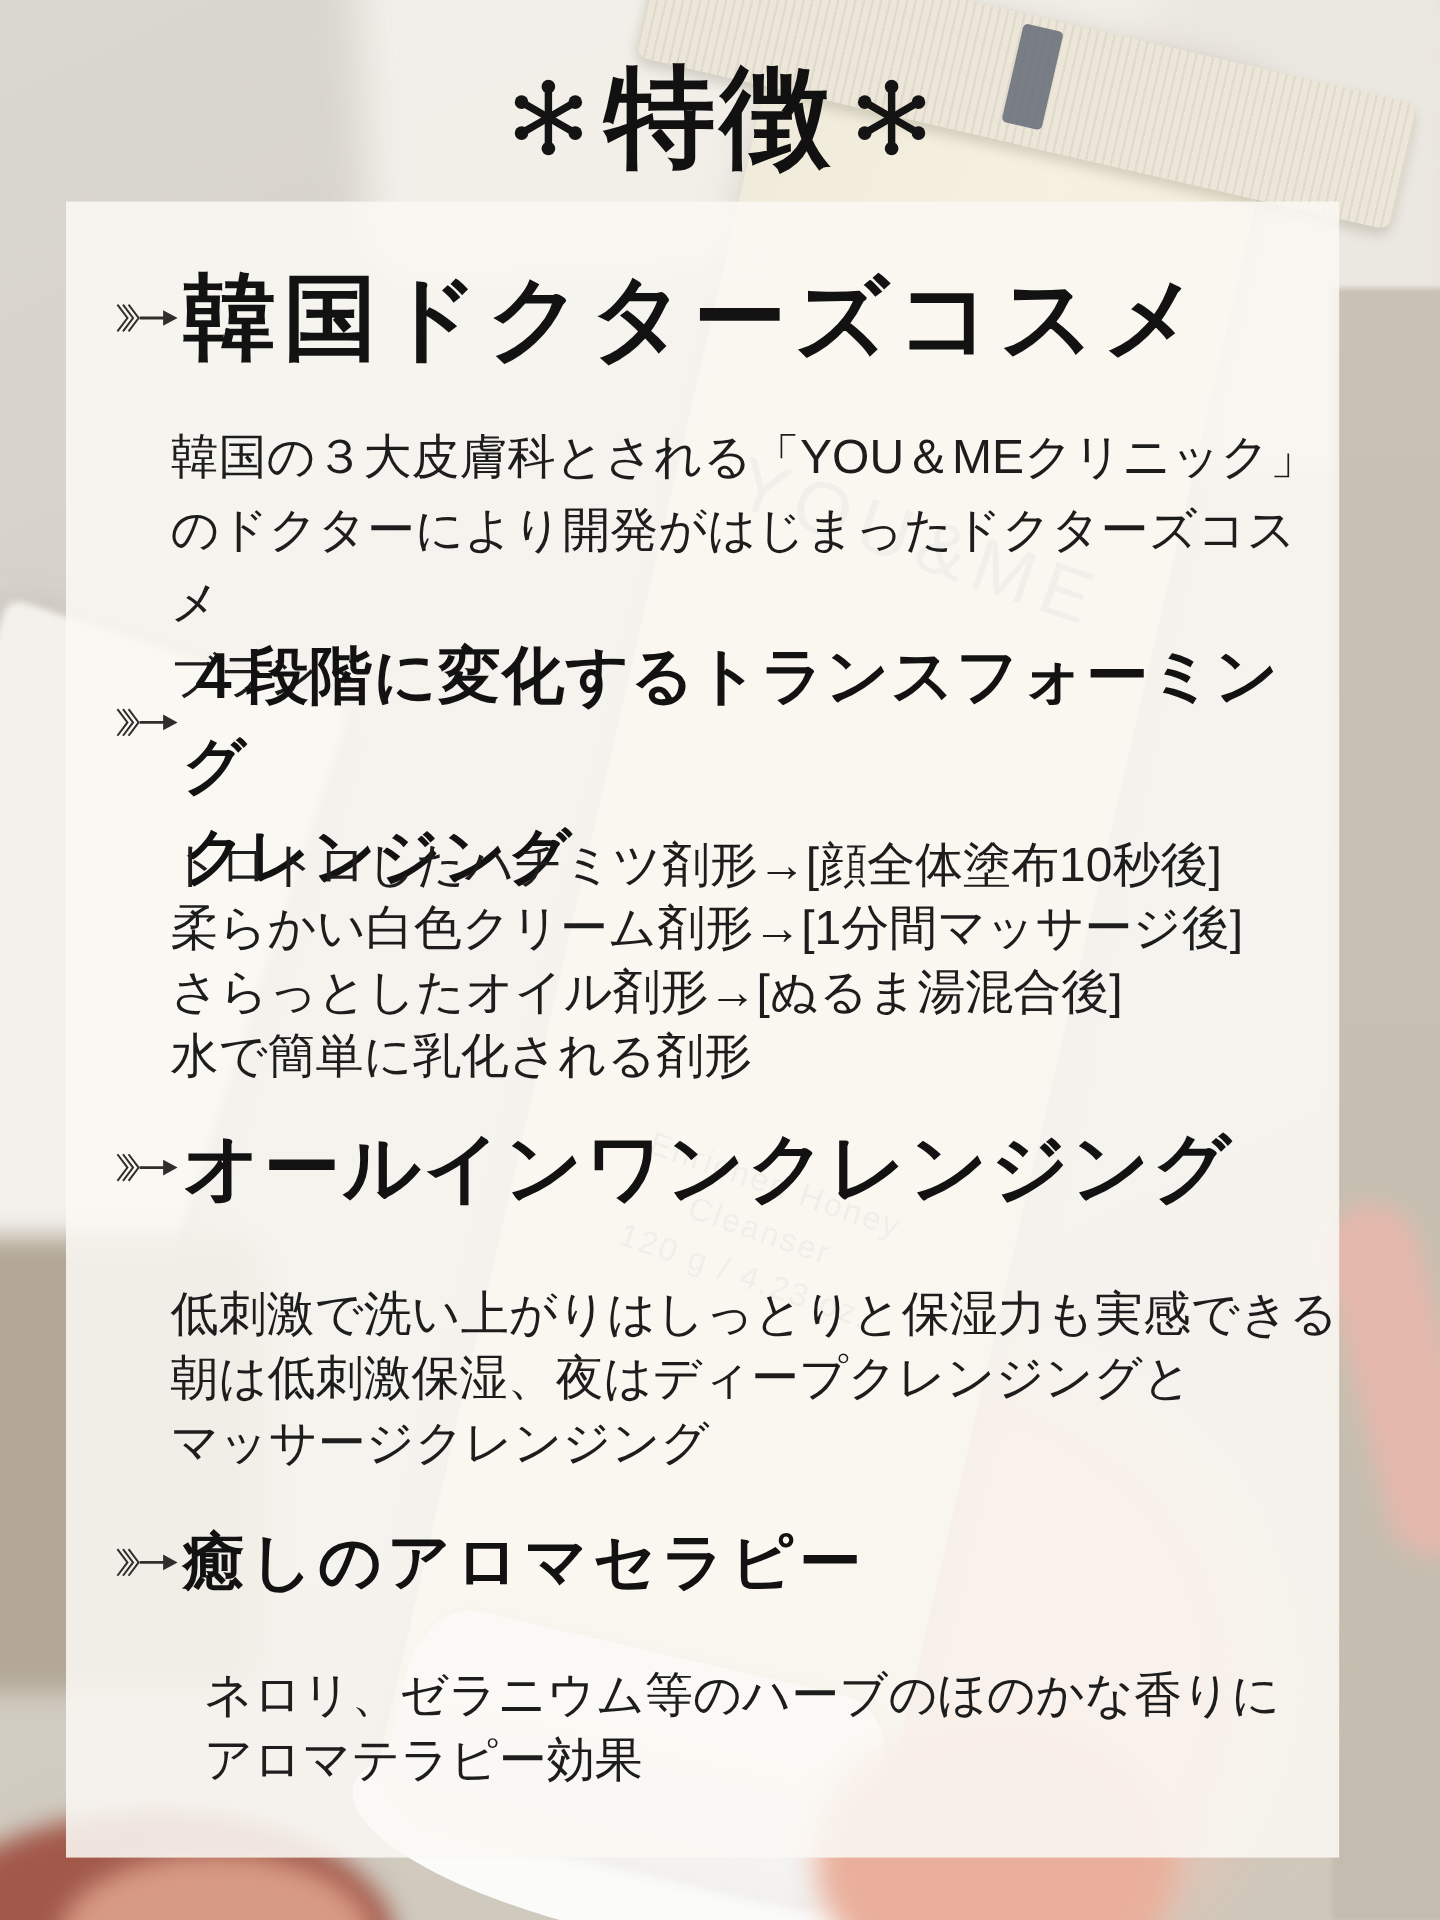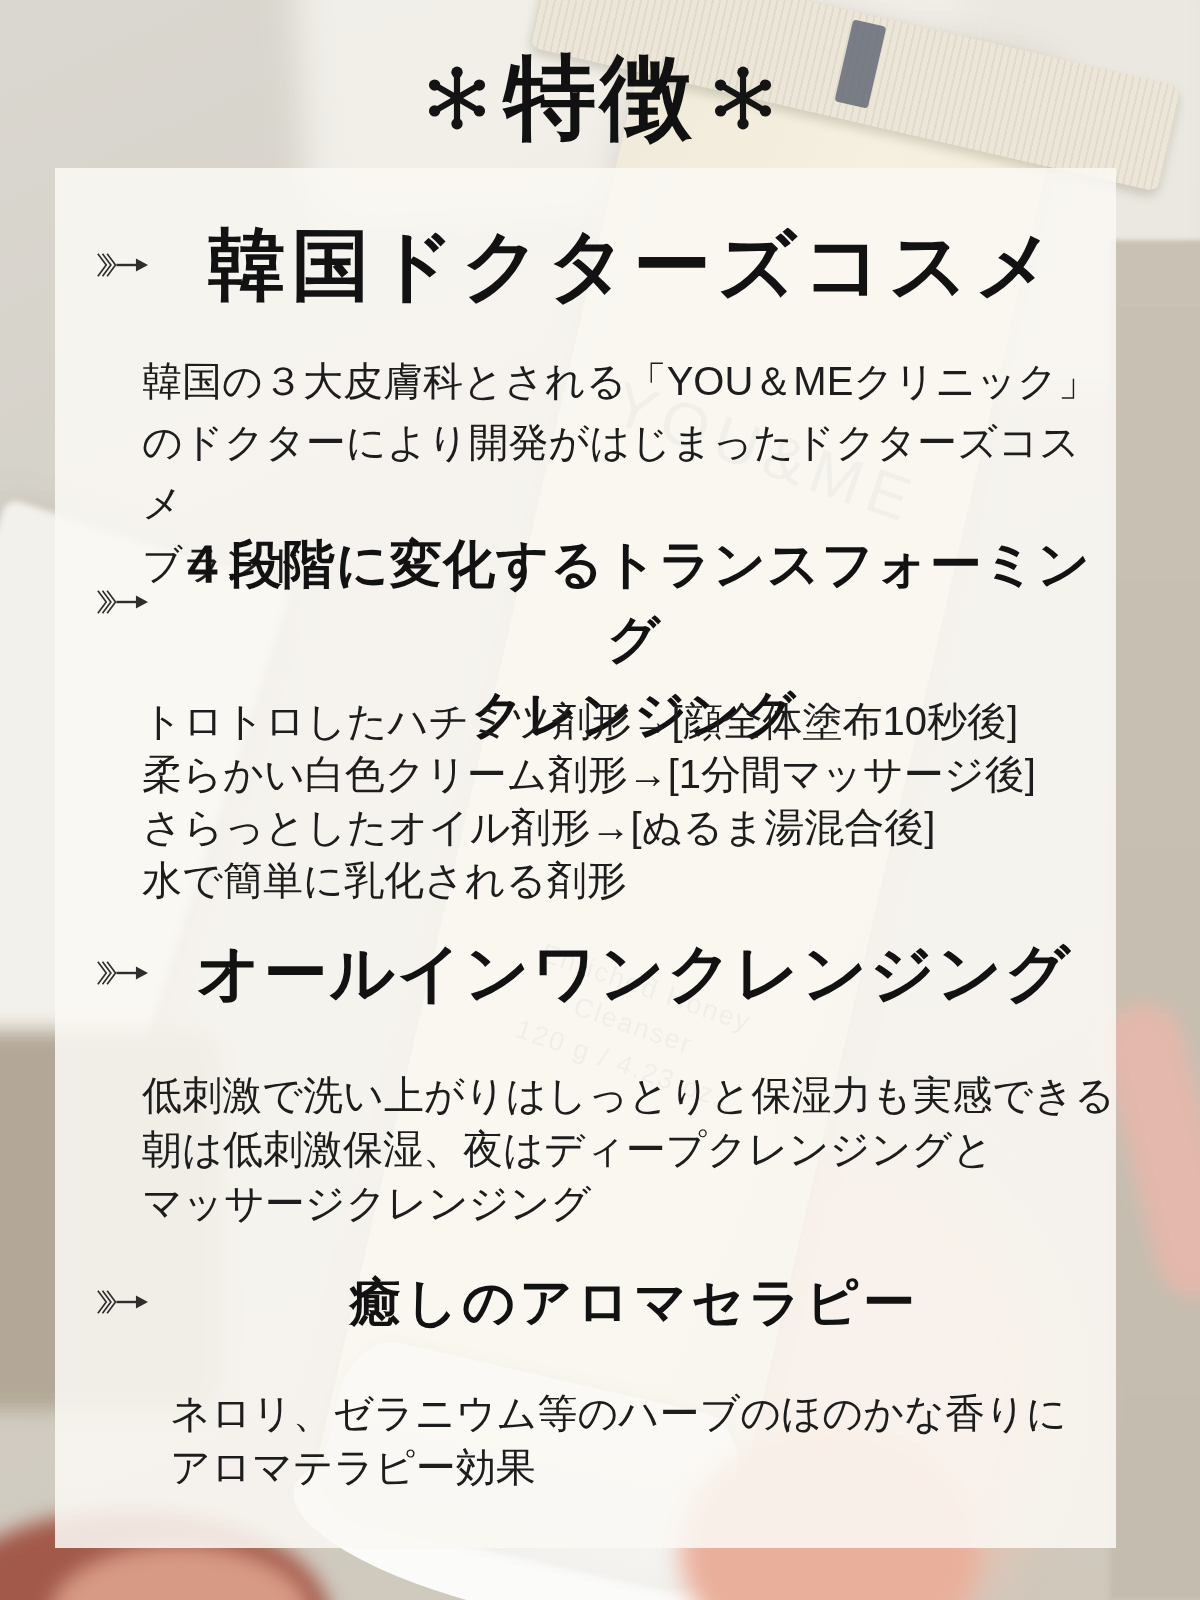--- a/index.html
+++ b/index.html
@@ -45,21 +45,21 @@
     box-shadow:0 -4px 14px rgba(150,140,120,.3);
   }
   .cap-base{position:absolute;left:-16px;bottom:-70px;width:452px;height:140px;background:#fbfbfa;border-radius:50%;}
   
   .panel{left:55px;top:168px;width:1061px;height:1380px;background:rgba(250,248,244,.87);}
   .title{
     left:0;top:36px;width:1200px;display:flex;align-items:center;justify-content:center;gap:14px;
     color:#111;font-weight:700;font-size:92px;letter-spacing:4px;
   }
   .section{position:absolute;left:96px;width:1020px;}
-  .sec-heading{position:relative;margin-left:56px;font-weight:700;color:#121212;text-align:center;}
+  .sec-heading{position:relative;margin-left:56px;font-weight:700;color:#121212;}
   .sec-body{position:absolute;left:46px;color:#1d1d1d;font-weight:400;}
   .arrow{position:absolute;left:0;}
   .asterisk-svg{display:block;}
 </style>
 </head>
 <body>
 
 <div class="canvas">
 
   <div class="abs wrap-top"></div>

